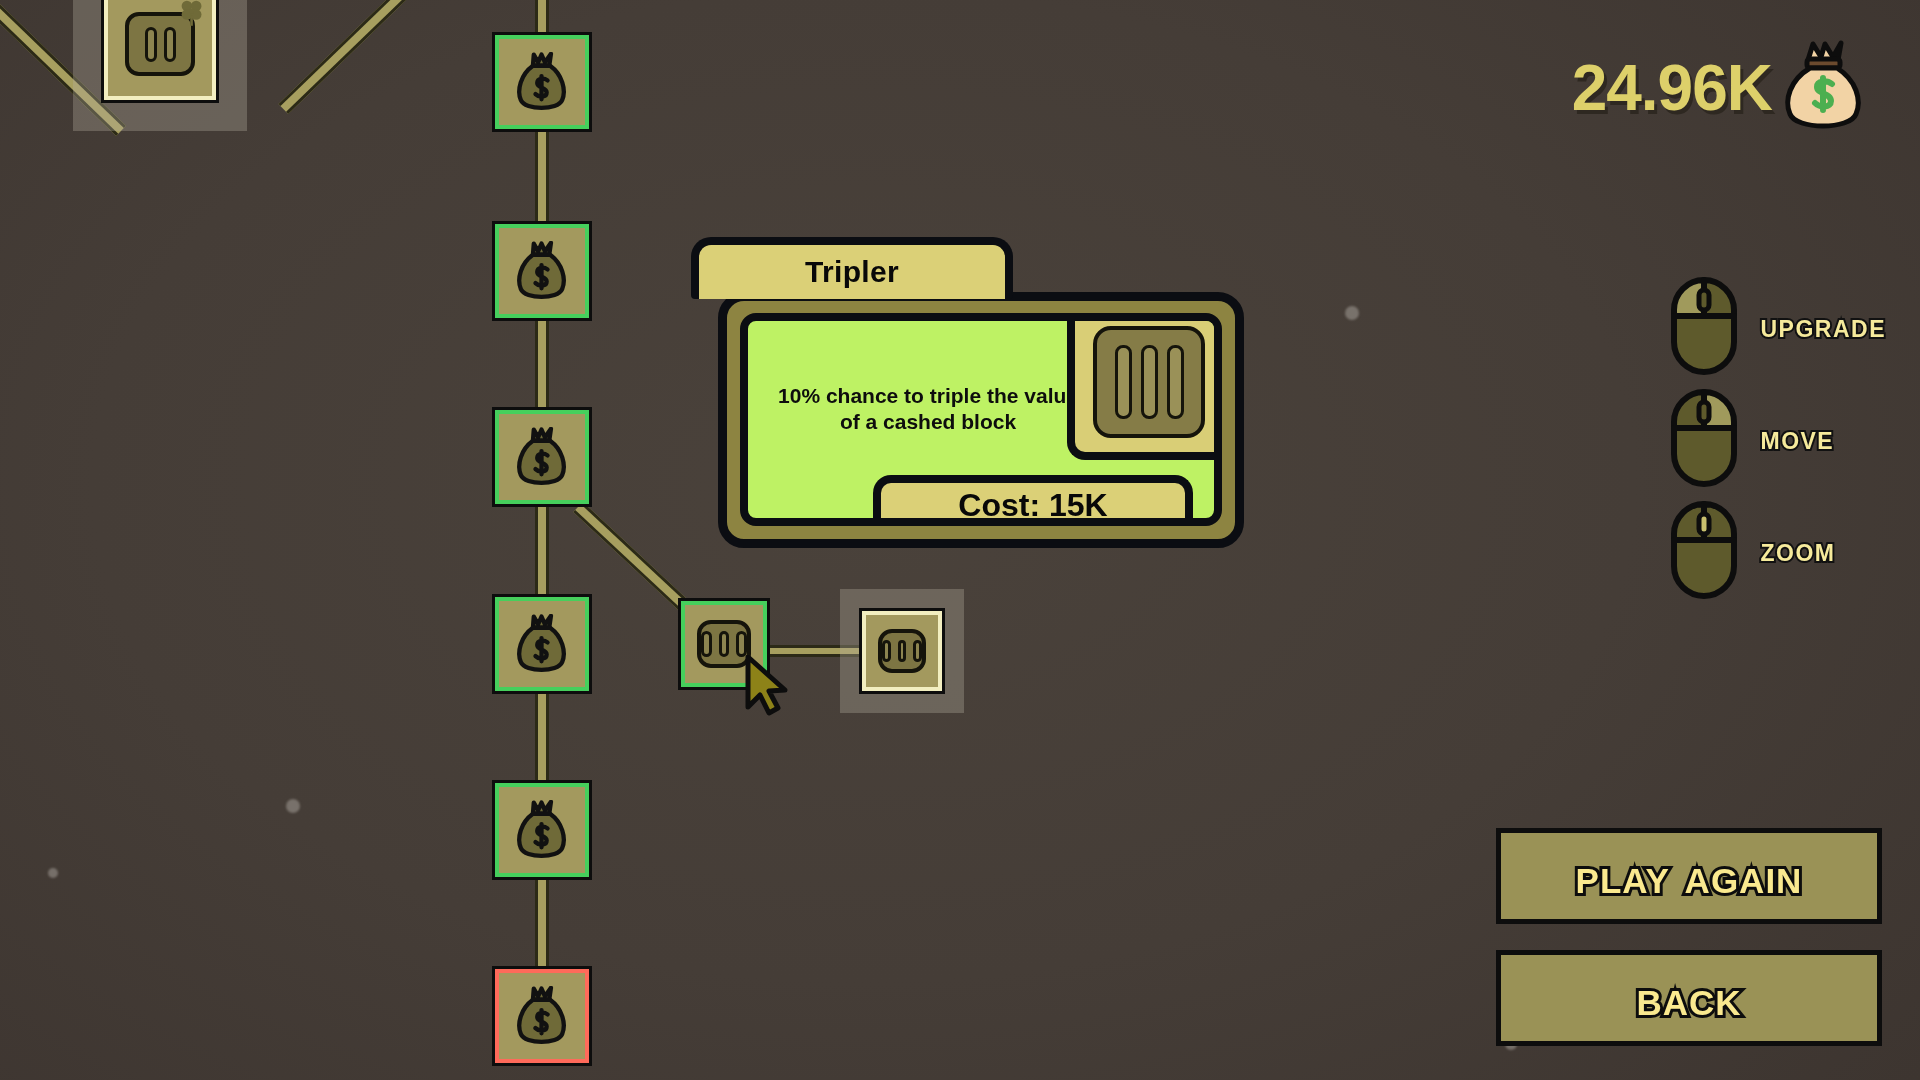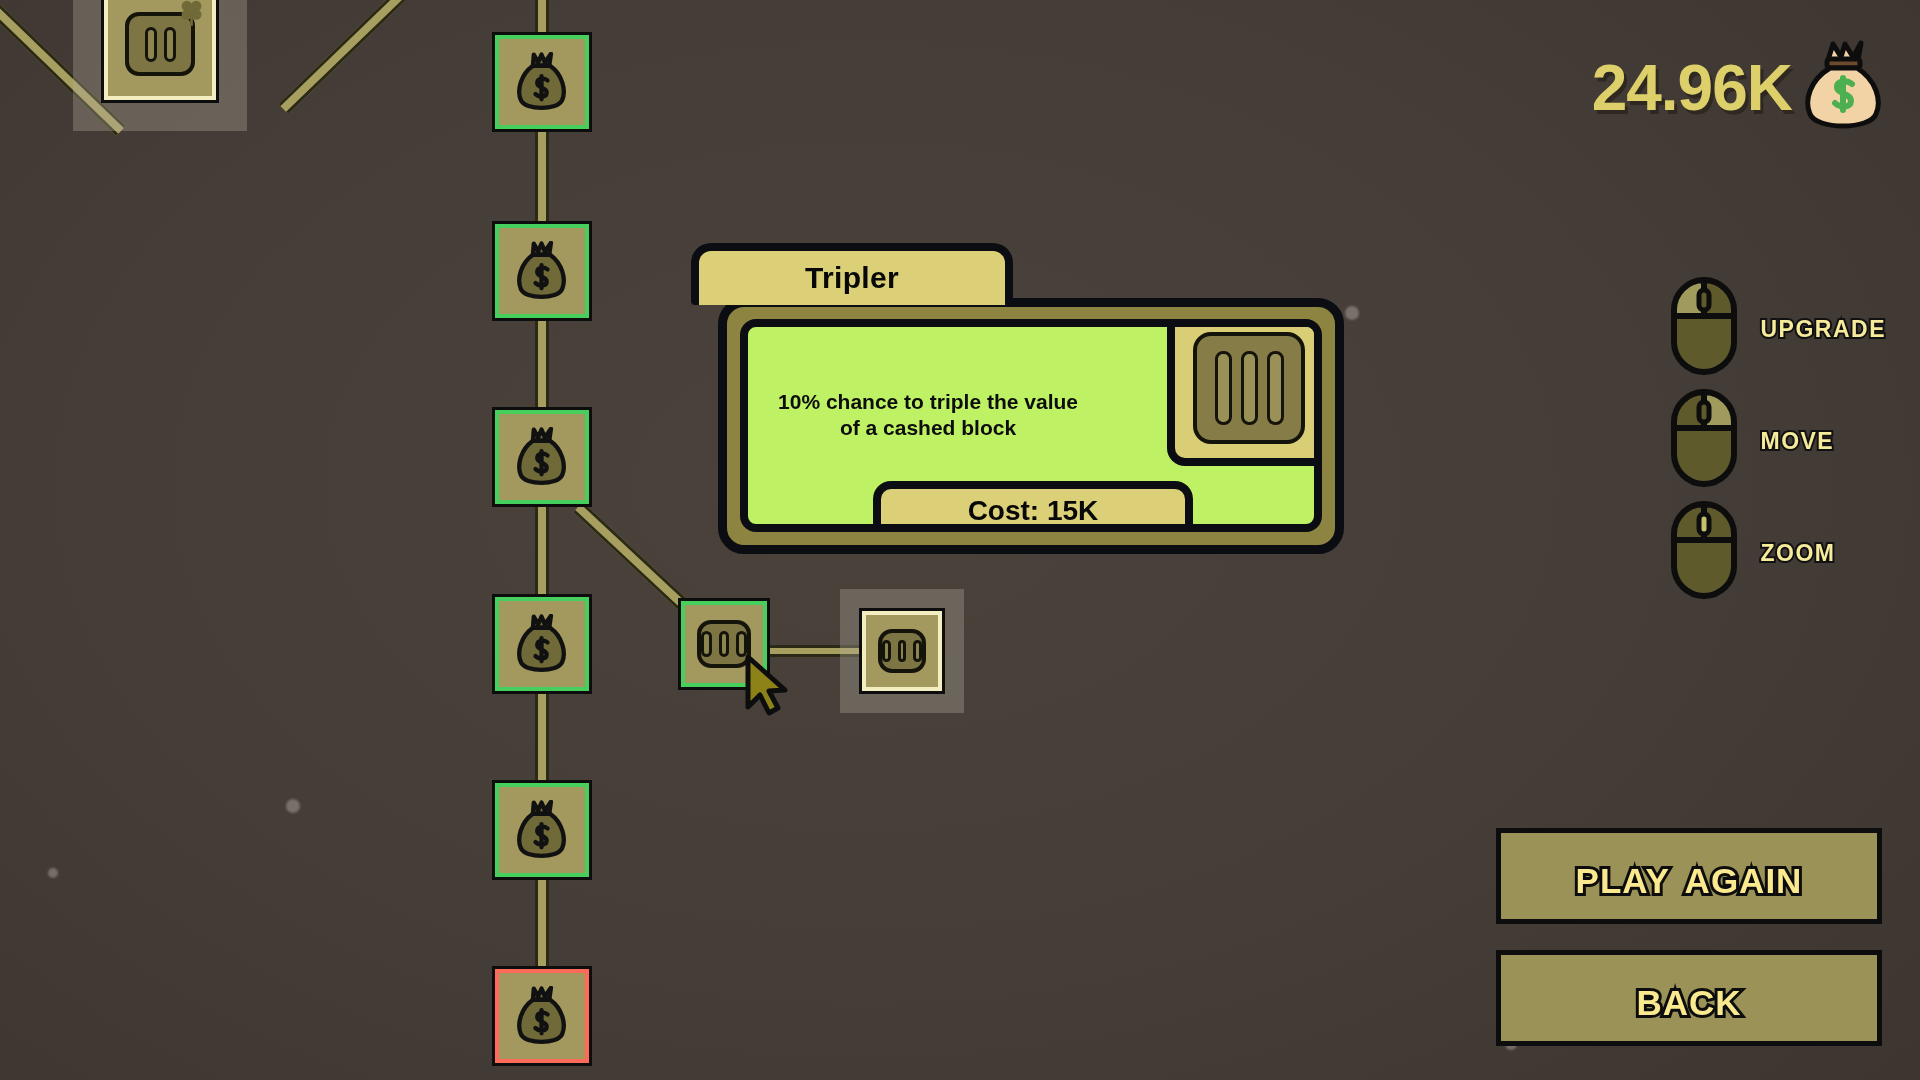--- a/index.html
+++ b/index.html
@@ -74,22 +74,22 @@
     width:12px; height:62%;
     background:#8d8550;
     border:3px solid #15140b;
     border-radius:8px;
   }
   .clover{ position:absolute; right:6%; top:6%; width:28%; height:28%; }
 
   
   #tooltip{
     position:absolute;
-    left:718px; top:298px;
-    width:626px; height:256px;
+    left:718px; top:292px;
+    width:526px; height:256px;
     background:#8d8441;
     border:9px solid #0b0d12;
     border-radius:26px;
     z-index:30;
   }
   #tt-title{
     position:absolute;
     left:-36px; top:-64px;
     width:322px; height:62px;
     background:#dbd077;
@@ -132,26 +132,26 @@
   #tt-iconbox .barbox .bar{ width:17px; height:72%; background:#9a9158; }
   #tt-cost{
     position:absolute;
     left:125px; bottom:-9px;
     width:320px; height:52px;
     background:#dbd077;
     border:8px solid #0b0d12;
     border-bottom:none;
     border-radius:18px 18px 0 0;
     display:flex; align-items:center; justify-content:center;
-    font-size:28px; font-weight:bold; color:#080808;
+    font-size:32px; font-weight:bold; color:#080808;
   }
 
   
   #money{
-    position:absolute; right:34px; top:40px;
+    position:absolute; right:54px; top:40px;
     display:flex; align-items:center; gap:8px;
     z-index:20;
   }
   #money-value{
     font-size:64px; font-weight:bold; color:#ddd06a;
     text-shadow:3px 4px 0 #2e2821;
     letter-spacing:-1px;
   }
   #money-bag-icon{ width:86px; height:96px; }
 

